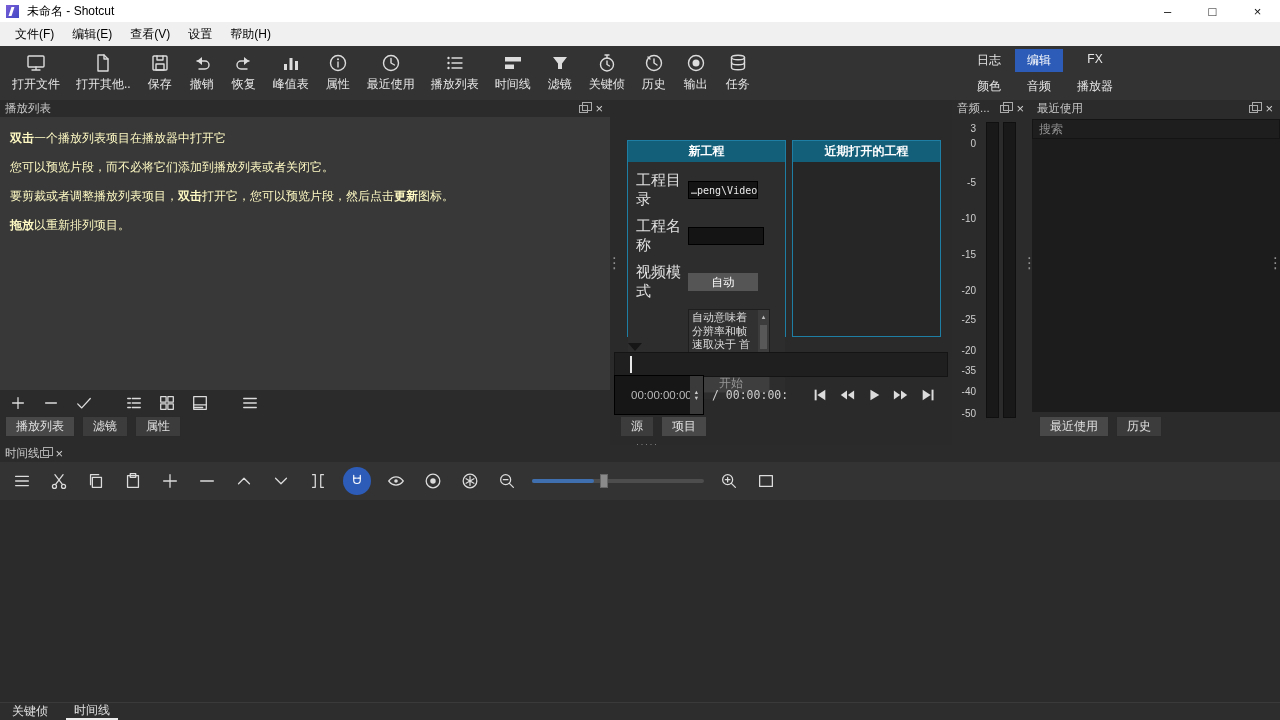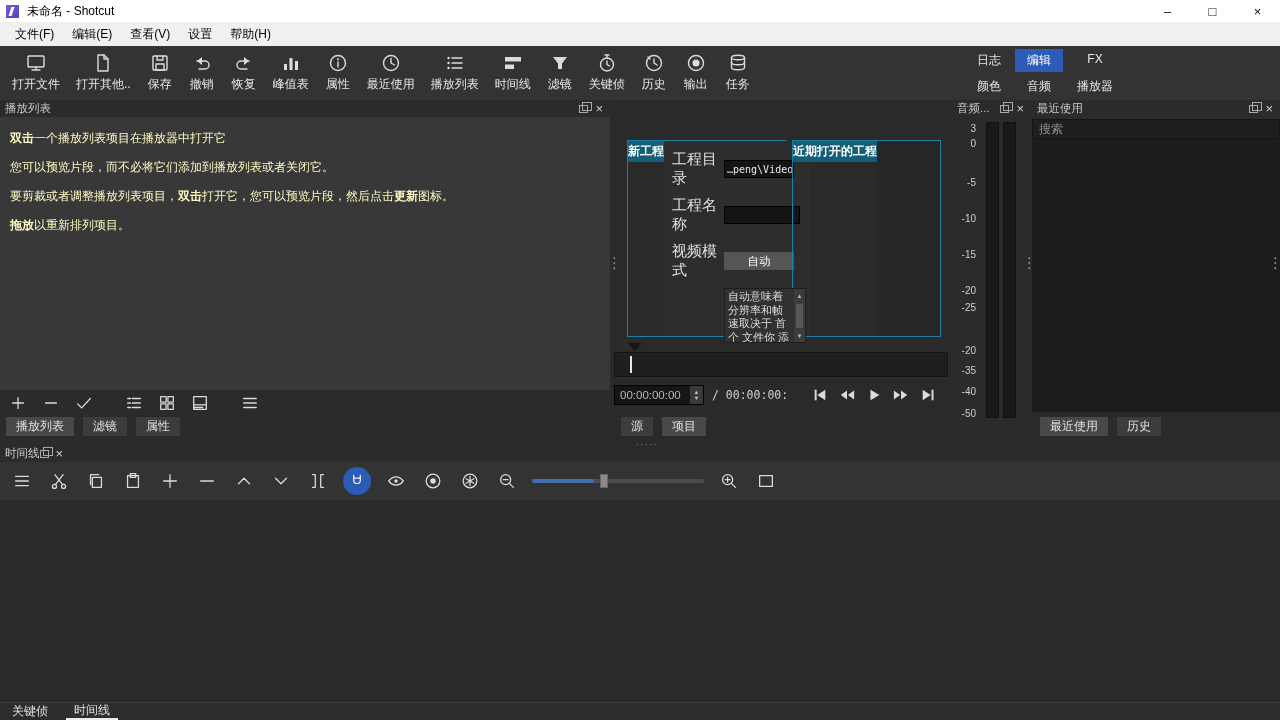--- a/index.html
+++ b/index.html
@@ -47,40 +47,40 @@
   .pl-toolbar{position:absolute;top:290px;left:0;right:0;height:26px;display:flex;align-items:center;gap:9px;padding-left:6px;}
   .plt-btn{width:24px;height:22px;display:flex;align-items:center;justify-content:center;}
   .plt-gap{width:8px;}
   .tabs-row{position:absolute;top:316px;height:21px;display:flex;gap:7px;padding-left:5px;}
   .tab-btn{background:#3c3c3c;color:#e0e0e0;font-size:12px;padding:0 10px;height:21px;display:flex;align-items:center;border:1px solid #2a2a2a;white-space:nowrap;}
   .tab-btn.active{background:#484848;}
 
   
   .center{left:610px;width:342px;background:#2a2a2a;}
   .proj{position:absolute;top:40px;left:17px;width:314px;height:197px;display:flex;gap:6px;}
-  .pcol{border:1px solid #1e7ea3;display:flex;flex-direction:row;}
+  .pcol{border:1px solid #1e7ea3;display:flex;flex-direction:column;}
   .pcol.l{width:159px;}
   .pcol.r{width:149px;}
   .pcol-head{height:21px;background:#135f7a;color:#fff;font-weight:bold;font-size:12px;display:flex;align-items:center;justify-content:center;flex:none;}
   .pcol-body{flex:1;background:#2d2d2d;padding:9px 4px 6px 8px;}
   .pcol.r .pcol-body{background:#262626;padding:0;}
   .frow{display:flex;align-items:center;margin-bottom:8px;}
   .flabel{width:52px;font-size:15px;color:#e0e0e0;flex:none;}
   .fval{width:70px;height:18px;background:#141414;border:1px solid #000;color:#e8e8e8;font-size:10px;display:flex;align-items:center;padding:0 2px;font-family:"DejaVu Sans Mono",monospace;white-space:nowrap;overflow:hidden;}
   .finput{width:76px;height:18px;background:#141414;border:1px solid #000;color:#e8e8e8;}
   .fbtn{width:70px;height:18px;background:#555;color:#fff;font-size:11.5px;display:flex;align-items:center;justify-content:center;}
   .flist{margin-left:52px;width:82px;height:55px;background:#313131;border:1px solid #1e1e1e;position:relative;font-size:11px;line-height:13.5px;color:#ddd;padding:1px 13px 1px 3px;overflow:hidden;}
   .flist .sb{position:absolute;right:0;top:0;bottom:0;width:11px;background:#3c3c3c;display:flex;flex-direction:column;align-items:center;font-size:7px;color:#bbb;}
   .sb .thumb{width:7px;flex:1;margin:1px 0;background:#585858;}
   .start-btn{margin:9px 0 0 56px;width:78px;height:20px;background:#3e3e3e;color:#969696;font-size:12px;display:flex;align-items:center;justify-content:center;border:1px solid #343434;}
   .seek-tri{position:absolute;top:243px;left:18px;width:0;height:0;border-left:7px solid transparent;border-right:7px solid transparent;border-top:8px solid #161616;}
   .seek-bar{position:absolute;top:252px;left:4px;width:334px;height:25px;background:#1f1f1f;border:1px solid #141414;}
   .seek-cursor{position:absolute;left:15px;top:3px;bottom:3px;width:2px;background:#e8e8e8;}
   .transport{position:absolute;top:284px;left:4px;right:4px;height:22px;display:flex;align-items:center;}
-  .tc-box{width:90px;height:20px;background:#161616;border:1px solid #000;color:#b9b9b9;font-size:11.5px;display:flex;align-items:center;font-family:"DejaVu Sans Mono",monospace;padding-left:5px;position:relative;flex:none;}
+  .tc-box{width:90px;height:40px;background:#161616;border:1px solid #000;color:#b9b9b9;font-size:11.5px;display:flex;align-items:center;font-family:"DejaVu Sans Mono",monospace;padding-left:16px;position:relative;flex:none;}
   .tc-spin{position:absolute;right:0;top:0;bottom:0;width:13px;background:#3a3a3a;display:flex;flex-direction:column;align-items:center;justify-content:center;font-size:6.5px;color:#ccc;line-height:6px;}
   .tc-dur{margin-left:8px;color:#cfcfcf;font-size:11.5px;font-family:"DejaVu Sans Mono",monospace;white-space:nowrap;}
   .trans-btns{margin-left:auto;display:flex;gap:7px;margin-right:10px;align-items:center;}
   .trans-btn{width:20px;height:18px;display:flex;align-items:center;justify-content:center;}
   .center .tabs-row{top:316px;left:10px;padding-left:0;}
   .tab-dots{position:absolute;top:339px;left:26px;color:#8a8a8a;font-size:9px;letter-spacing:1.5px;}
 
   
   .audio{left:952px;width:76px;}
   .audio .phead{padding-right:2px;}
@@ -446,21 +446,21 @@
         <span class="sp"></span>
         <span class="float-ico"></span>
         <span class="close-ico">×</span>
       </div>
       <span class="meter-num" style="top:23px">3</span>
       <span class="meter-num" style="top:38px">0</span>
       <span class="meter-num" style="top:77px">-5</span>
       <span class="meter-num" style="top:113px">-10</span>
       <span class="meter-num" style="top:149px">-15</span>
       <span class="meter-num" style="top:185px">-20</span>
-      <span class="meter-num" style="top:202px">-25</span>
+      <span class="meter-num" style="top:214px">-25</span>
       <span class="meter-num" style="top:245px">-20</span>
       <span class="meter-num" style="top:265px">-35</span>
       <span class="meter-num" style="top:286px">-40</span>
       <span class="meter-num" style="top:308px">-50</span>
       <div class="meter-bars">
         <div class="mbar"></div>
         <div class="mbar"></div>
       </div>
     </div>
 

